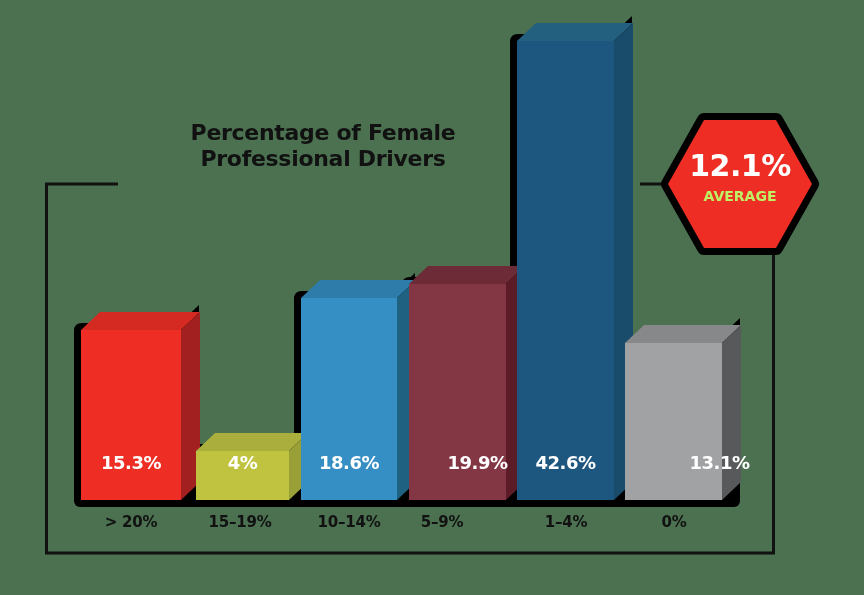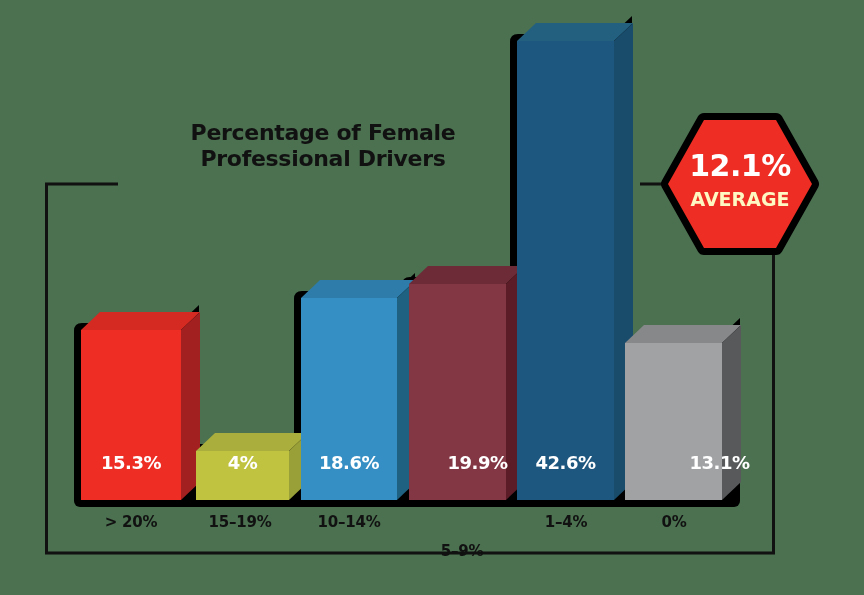--- a/index.html
+++ b/index.html
@@ -72,22 +72,22 @@
     letter-spacing: -0.5px;
   }
   .badge-caption {
     position: absolute;
     left: 668px;
     top: 188px;
     width: 144px;
     text-align: center;
     font-family: "DejaVu Sans", "Liberation Sans", sans-serif;
     font-weight: bold;
-    font-size: 19px;
-    color: #fef9c3;
+    font-size: 14px;
+    color: #bef264;
     letter-spacing: 0px;
   }
 </style>
 </head>
 <body style="background: rgb(75, 113, 80);">
 
 <div id="stage">
 
   <svg id="chart-svg" viewBox="0 0 864 595">
 
@@ -164,17 +164,17 @@
   <div class="bar-value" style="left:81px; top:452px; width:100px;">15.3%</div>
   <div class="bar-value" style="left:196px; top:452px; width:93px;">4%</div>
   <div class="bar-value" style="left:301px; top:452px; width:96px;">18.6%</div>
   <div class="bar-value" style="left:409px; top:452px; width:97px;padding-left:20px;">19.9%</div>
   <div class="bar-value" style="left:517px; top:452px; width:97px;text-align:center;">42.6%</div>
   <div class="bar-value" style="left:625px; top:452px; width:97px;margin-left:46px;">13.1%</div>
 
   <div class="cat-label" style="left:81px; top:513px; width:100px;">&gt; 20%</div>
   <div class="cat-label" style="left:190px; top:513px; width:100px;">15–19%</div>
   <div class="cat-label" style="left:299px; top:513px; width:100px;">10–14%</div>
-  <div class="cat-label" style="left:412px; top:513px; width:100px;margin-top:29px;">5–9%</div>
+  <div class="cat-label" style="left:392px; top:513px; width:100px;">5–9%</div>
   <div class="cat-label" style="left:516px; top:513px; width:100px;">1–4%</div>
   <div class="cat-label" style="left:624px; top:513px; width:100px;">0%</div>
 
 </div>
 
 </body></html>

